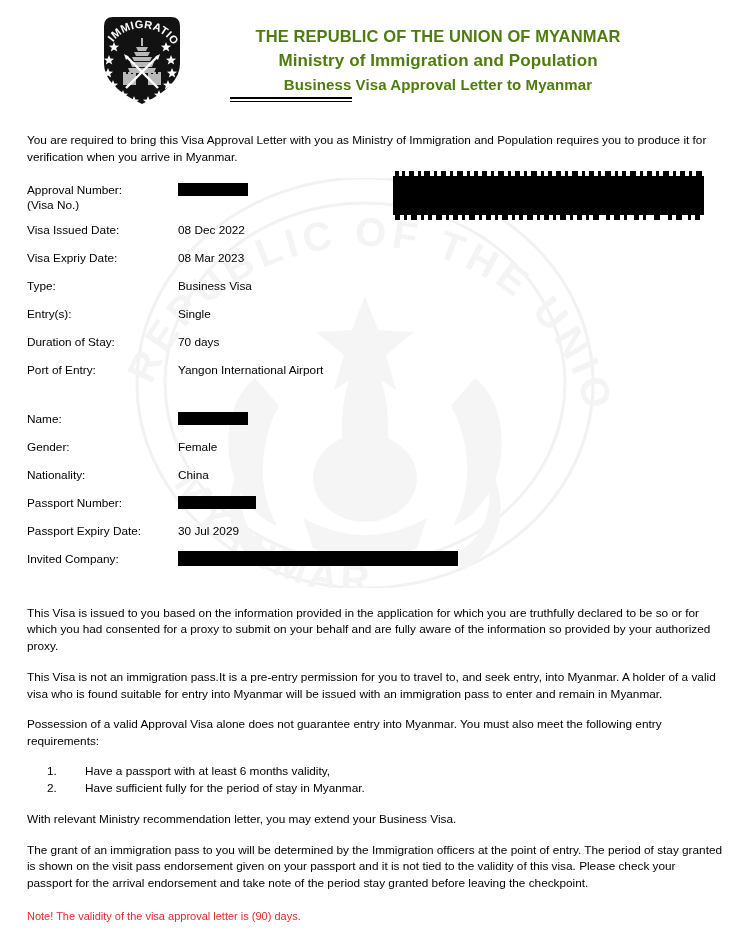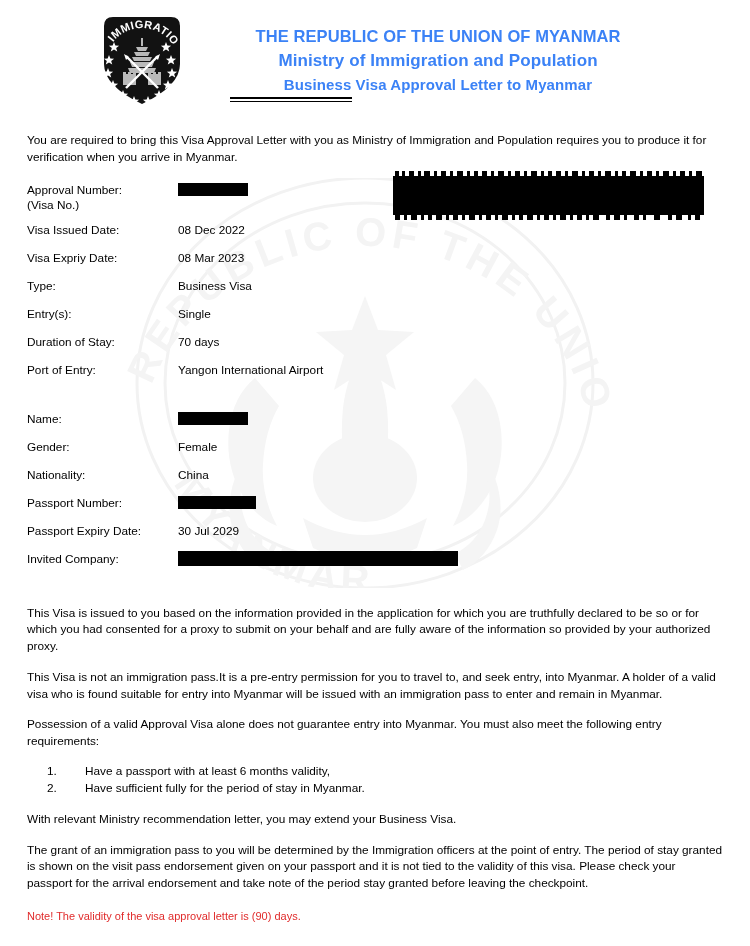--- a/index.html
+++ b/index.html
@@ -46,21 +46,21 @@
     flex: none;
   }
   #emblem { display: block; width: 92px; height: 96px; }
   #title-block {
     flex: 1;
     text-align: center;
     padding-right: 82px;
     padding-top: 14px;
   }
   .title-line {
-    color: #3b82f6;
+    color: #4d7c0f;
     font-weight: bold;
     letter-spacing: 0.1px;
     line-height: 1.48;
     white-space: nowrap;
   }
   .title-1 { font-size: 16.5px; }
   .title-2 { font-size: 17px; }
   .title-3 { font-size: 15px; }
   #title-underline {
     width: 122px;

